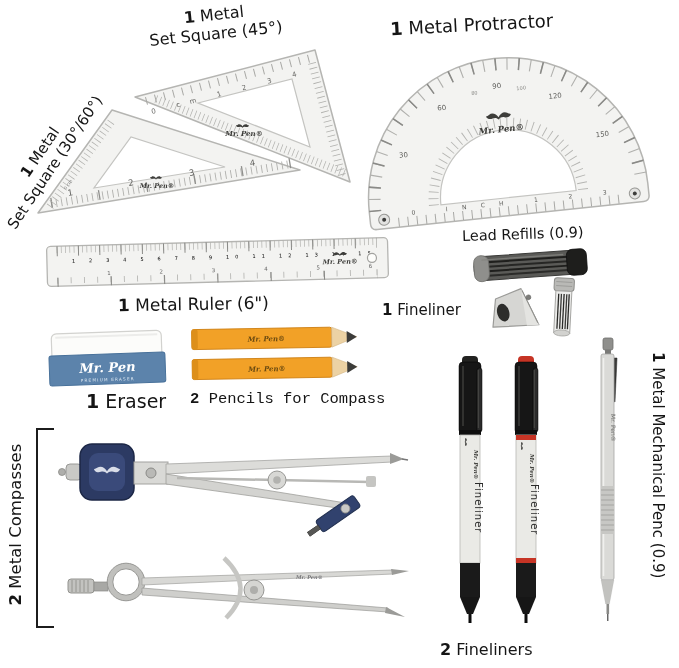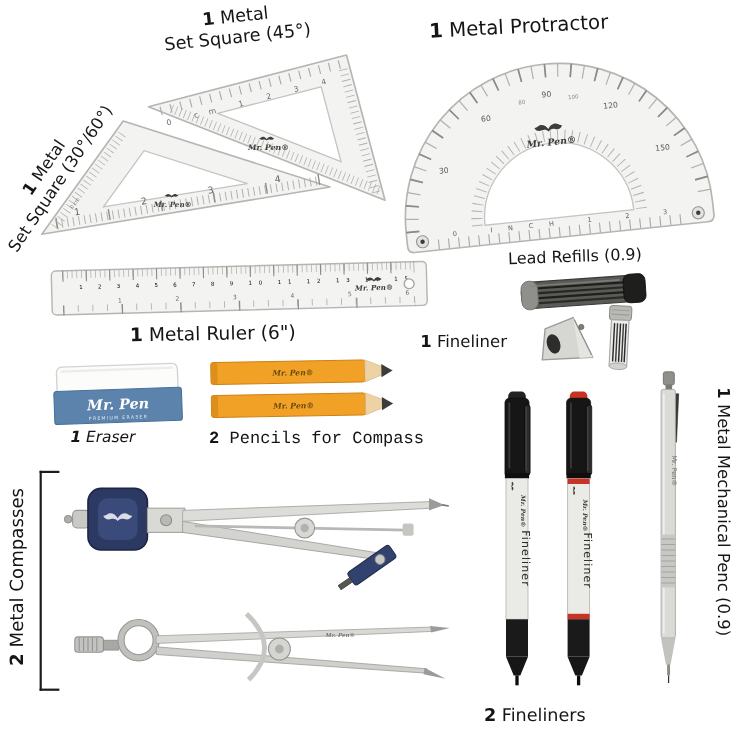--- a/index.html
+++ b/index.html
@@ -49,21 +49,21 @@
   <div class="label" style="left:462px;top:226px;font-size:14.5px;transform:rotate(-2deg);">
     <span>Lead Refills (0.9)</span>
   </div>
 
   <div class="label" style="left:382px;top:302px;font-size:15px;">
     <b>1</b>
     <span>Fineliner</span>
   </div>
 
 
-  <div class="label" style="left:64px;top:390px;font-size:14px;font-style:italic;">
+  <div class="label" style="left:86px;top:390px;font-size:19px;">
     <b>1</b>
     <span>Eraser</span>
   </div>
 
   <div class="label" style="left:190px;top:390px;font-size:15.5px;font-family:Liberation Mono, monospace;">
     <b>2</b>
     <span>Pencils for Compass</span>
   </div>
 
   <div class="label vlabel" style="left:6px;top:632px;width:215px;font-size:16.5px;transform:rotate(-90deg);text-align:center;">

